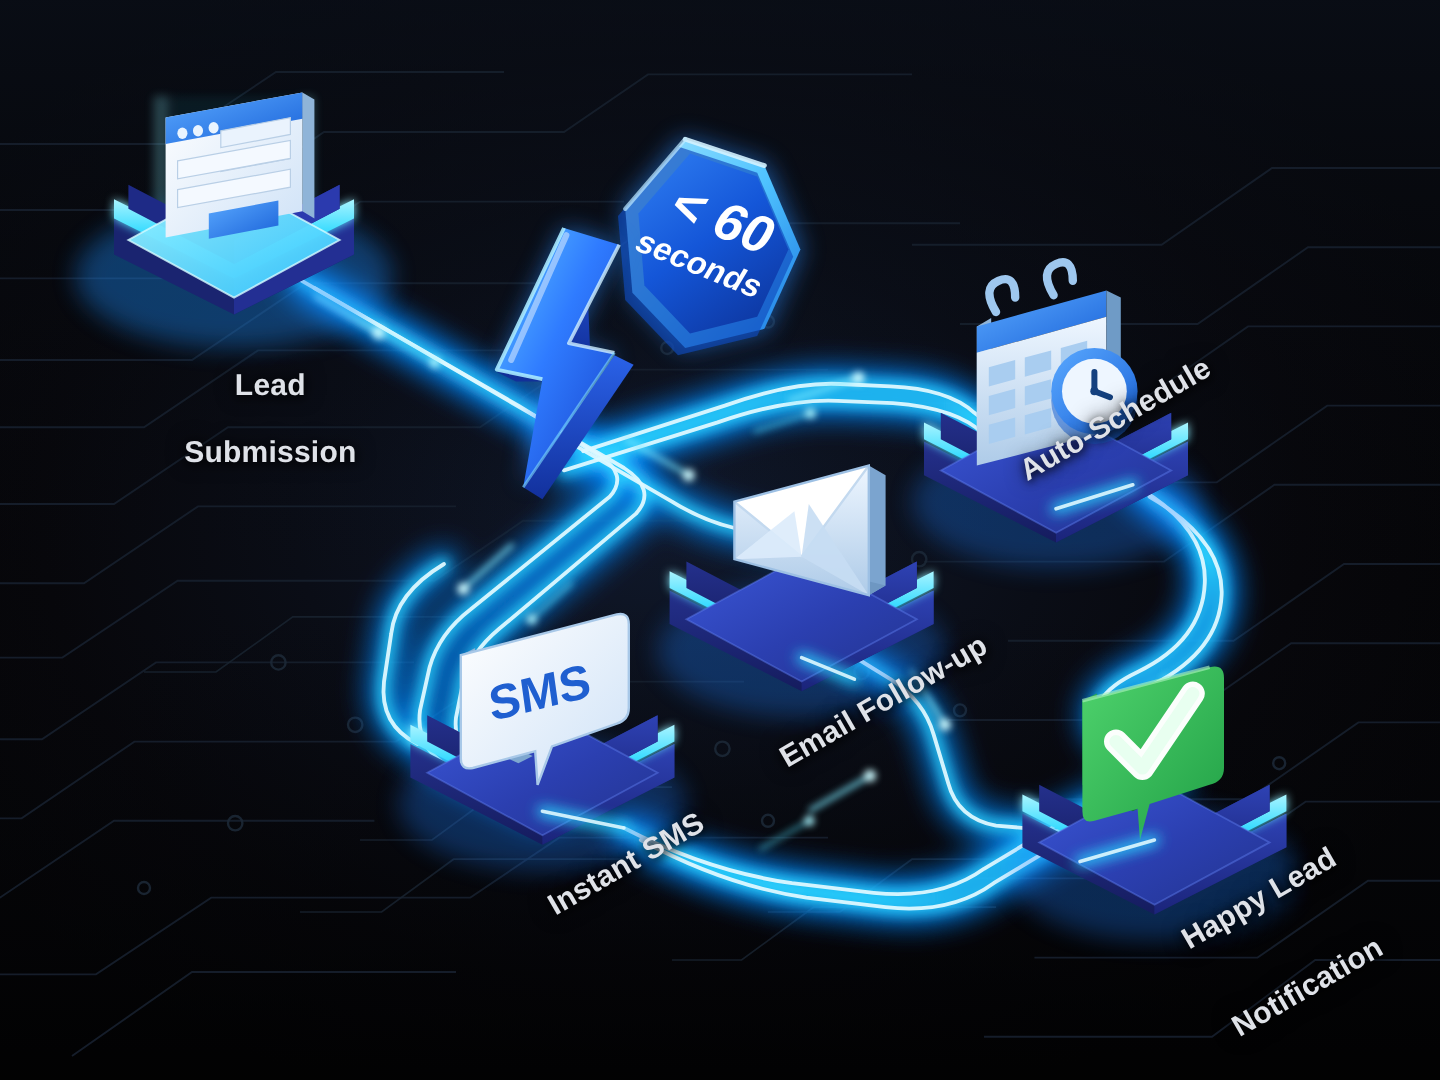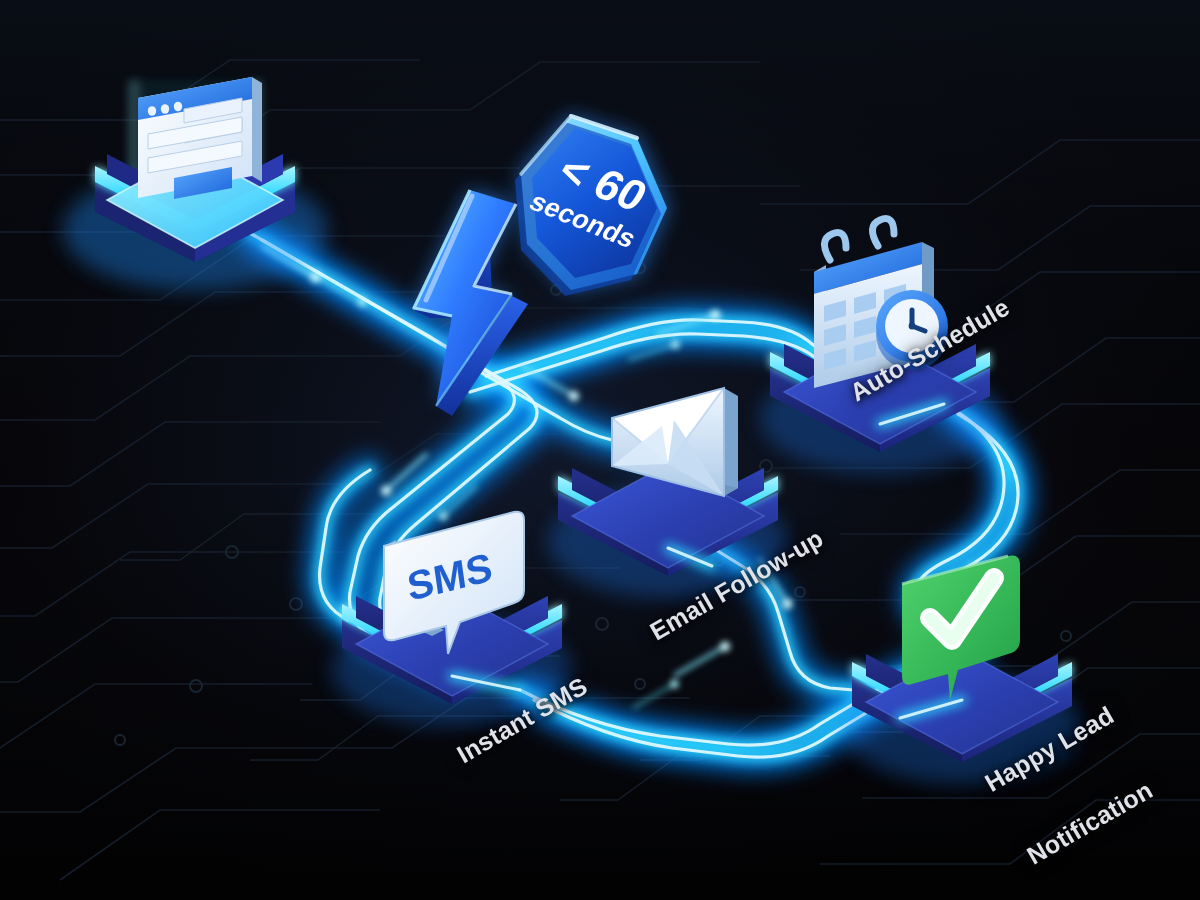--- a/index.html
+++ b/index.html
@@ -534,20 +534,24 @@
       </g>
       <g stroke="#ddf8ff" stroke-width="3" opacity=".9">
         <path d="M880 424 L944 404"></path>
         <path d="M668 548 L712 566"></path>
         <path d="M452 676 L520 690"></path>
         <path d="M900 718 L962 700"></path>
       </g>
     </g>
   </svg>
 
+  <div class="lbl" id="lbl-lead">
+    <span>Lead</span><br>
+    <span>Submission</span>
+  </div>
 
   <div class="lbl" id="lbl-auto">Auto-Schedule</div>
 
   <div class="lbl" id="lbl-email">Email Follow-up</div>
 
   <div class="lbl" id="lbl-sms">Instant SMS</div>
 
   <div class="lbl" id="lbl-happy">
     <span>Happy Lead</span>
     <span>Notification</span>

